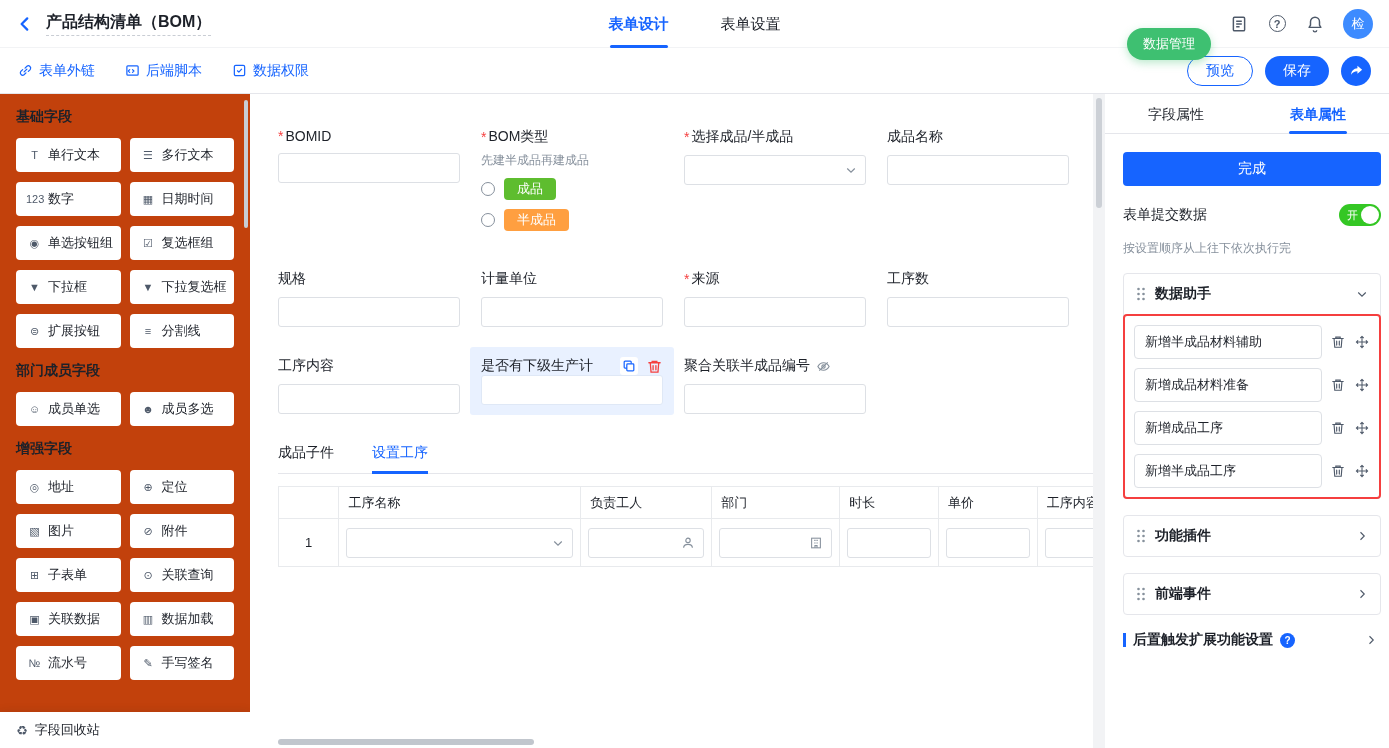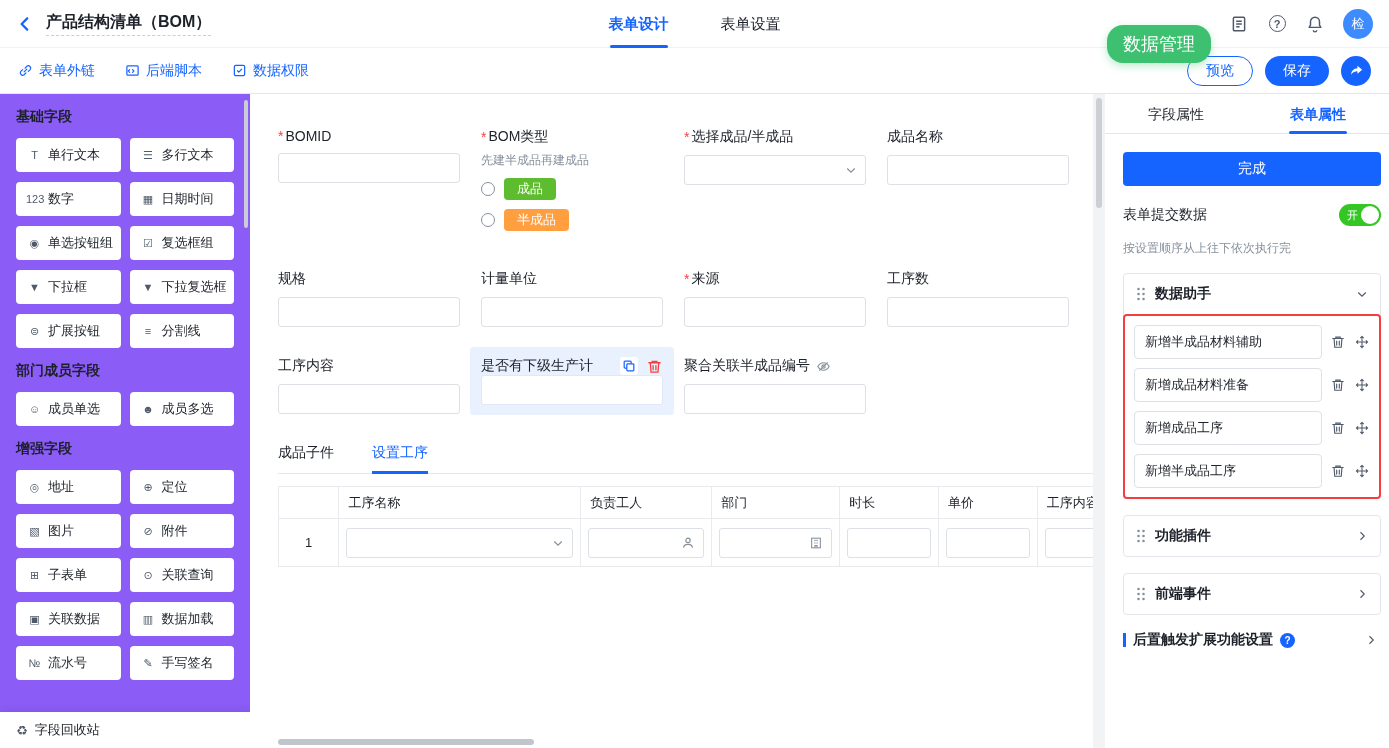--- a/index.html
+++ b/index.html
@@ -17,21 +17,21 @@
   .back { width:20px; height:20px; display:flex; align-items:center; cursor:pointer; }
   .title { font-size:16px; font-weight:700; color:#1d2129; border-bottom:1px dashed #c9cdd4; padding-bottom:2px; }
   .topbar-tabs { position:absolute; left:50%; top:0; transform:translateX(-50%); height:48px;
                  display:flex; gap:52px; align-items:center; }
   .ttab { font-size:15px; color:#1d2129; height:48px; line-height:48px; position:relative; cursor:pointer; }
   .ttab.active { color:var(--primary,#1664ff); font-weight:600; }
   .ttab.active::after { content:""; position:absolute; bottom:0; left:50%; transform:translateX(-50%);
                         width:58px; height:3px; background:var(--primary,#1664ff); border-radius:2px; }
   .topbar-right { display:flex; align-items:center; gap:18px; }
   .btn-green { background:var(--manage-green,#3ec071); color:#fff; border:none; border-radius:16px;
-               padding:7px 16px; font-size:18px; cursor:pointer; box-shadow:0 3px 8px rgba(62,192,113,.35);
+               padding:7px 16px; font-size:13px; cursor:pointer; box-shadow:0 3px 8px rgba(62,192,113,.35);
                font-family:Liberation Serif, serif;margin-top:40px; }
   .hicon { width:20px; height:20px; display:flex; align-items:center; justify-content:center; cursor:pointer; }
   .help-circle { width:17px; height:17px; border:1.4px solid #4e5969; border-radius:50%; color:#4e5969;
                  font-size:11px; font-weight:700; display:flex; align-items:center; justify-content:center; }
   .avatar { width:30px; height:30px; border-radius:50%; background:var(--avatar-blue,#3d8bff); color:#fff;
             font-size:13px; display:flex; align-items:center; justify-content:center; cursor:pointer; }
 
   
   .toolbar { height:46px; display:flex; align-items:center; justify-content:space-between;
              padding:0 18px; border-bottom:1px solid #e5e6eb; background:#fff; }
@@ -42,21 +42,21 @@
                  border-radius:16px; padding:5px 18px; font-size:14px; cursor:pointer; font-family:inherit; }
   .btn-primary { border:none; color:#fff; background:var(--primary,#1664ff); border-radius:16px;
                  padding:6px 18px; font-size:14px; cursor:pointer; font-family:inherit; }
   .btn-circle { width:30px; height:30px; border-radius:50%; background:var(--primary,#1664ff); border:none;
                 display:flex; align-items:center; justify-content:center; cursor:pointer; }
 
   
   .content { display:flex; height:654px; position:relative; }
 
   
-  .sidebar { width:250px; background:#8b5cf6; padding:12px 16px 0; position:relative; overflow:hidden; flex:none; }
+  .sidebar { width:250px; background:#c2410c; padding:12px 16px 0; position:relative; overflow:hidden; flex:none; }
   .sb-title { font-size:14px; font-weight:700; color:#1d2129; margin:14px 0 12px; }
   .sb-section:first-child .sb-title { margin-top:2px; }
   .sb-grid { display:grid; grid-template-columns:1fr 1fr; gap:10px 9px; margin-bottom:10px; }
   .sb-item { background:#fff; border-radius:4px; height:34px; display:flex; align-items:center;
              padding:0 4px 0 10px; font-size:13px; color:#1d2129; cursor:grab; white-space:nowrap; overflow:hidden; }
   .sb-icon { width:17px; margin-right:5px; color:#4e5969; font-size:11px; flex:none; text-align:center; }
   .sb-scrollthumb { position:absolute; right:2px; top:6px; width:4px; height:128px; background:#c9cdd4; border-radius:2px; }
   .recycle { position:absolute; bottom:0; left:0; width:250px; height:36px; background:#fff; display:flex;
              align-items:center; padding-left:16px; gap:7px; font-size:13px; color:#1d2129; cursor:pointer;
              box-shadow:0 -2px 8px rgba(31,35,41,.08); }

